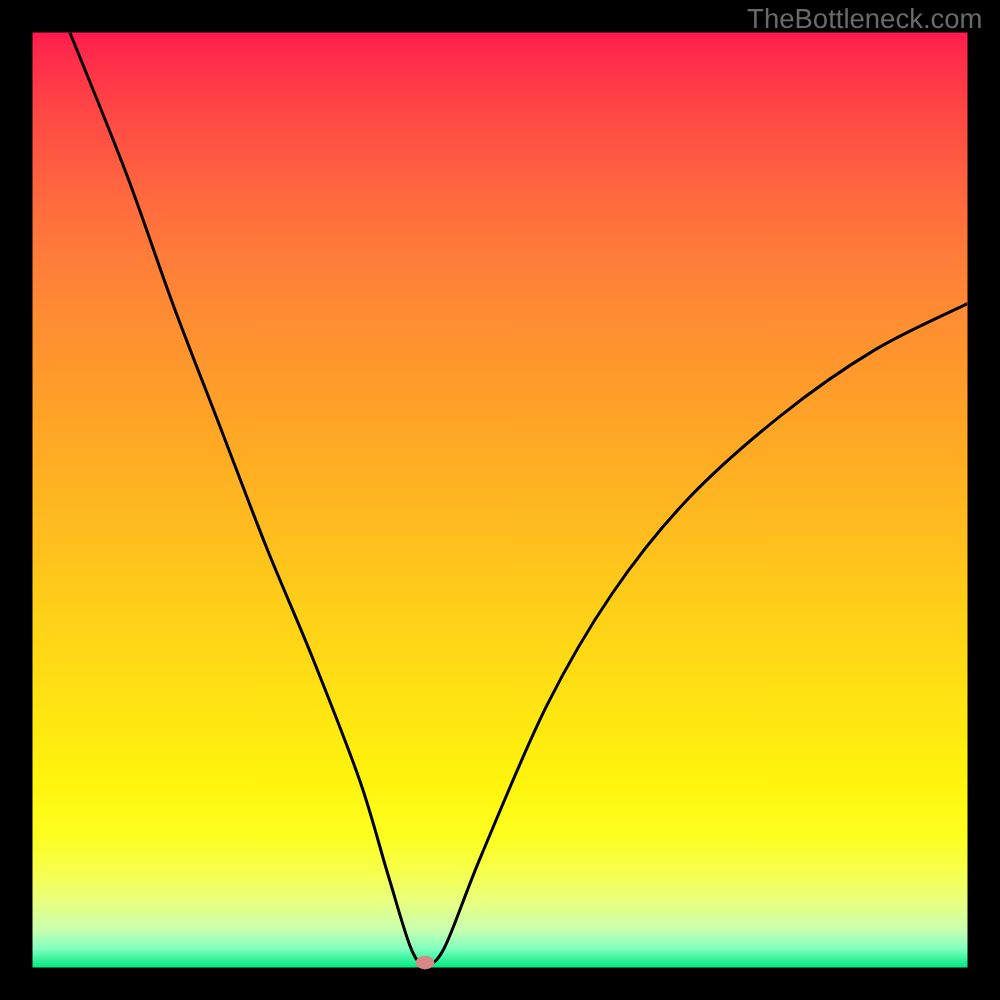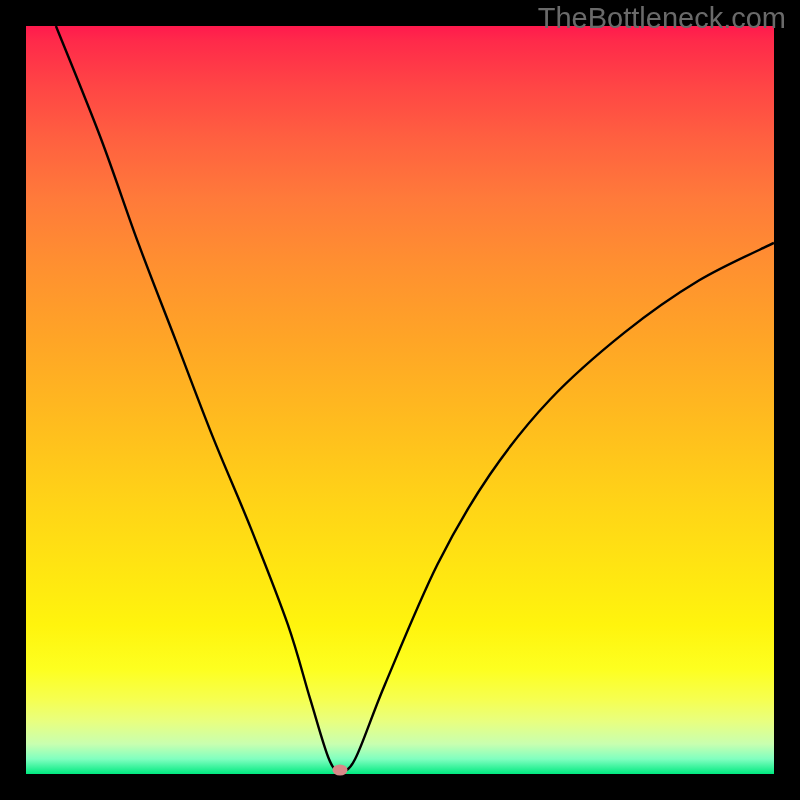--- a/index.html
+++ b/index.html
@@ -12,21 +12,21 @@
       height: 800px;
       background: #000;
       position: relative;
       font-family: Arial, sans-serif;
     }
     .watermark {
       position: absolute;
       top: 2px;
       right: 14px;
       color: #6a6a6a;
-      font-size: 29px;
+      font-size: 22px;
       font-weight: normal;
       z-index: 10;
     }
     .plot-area {
       position: absolute;
       top: 26px;
       left: 26px;
       width: 748px;
       height: 748px;
       background: linear-gradient(to bottom,

